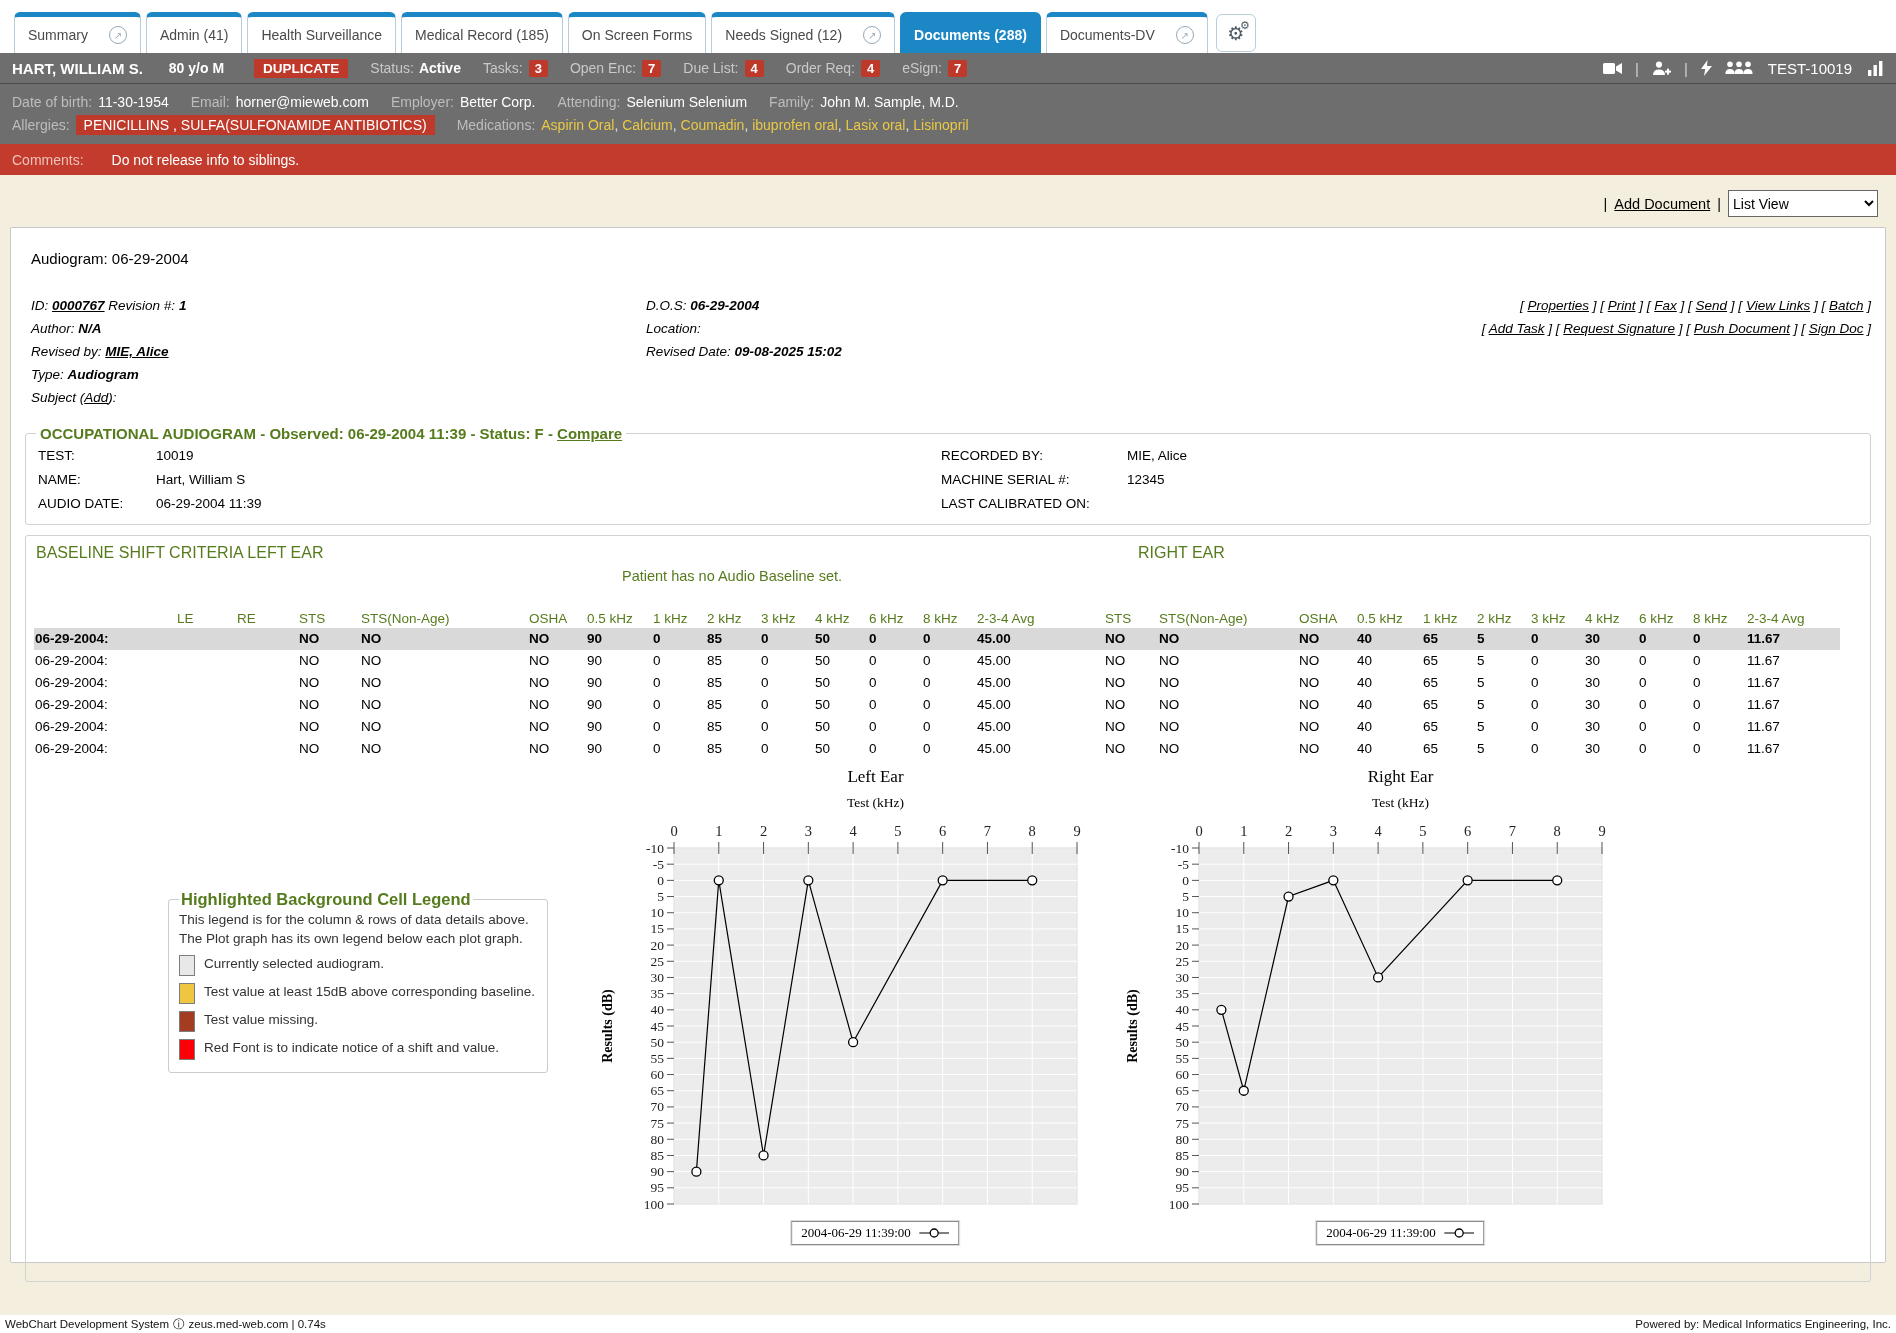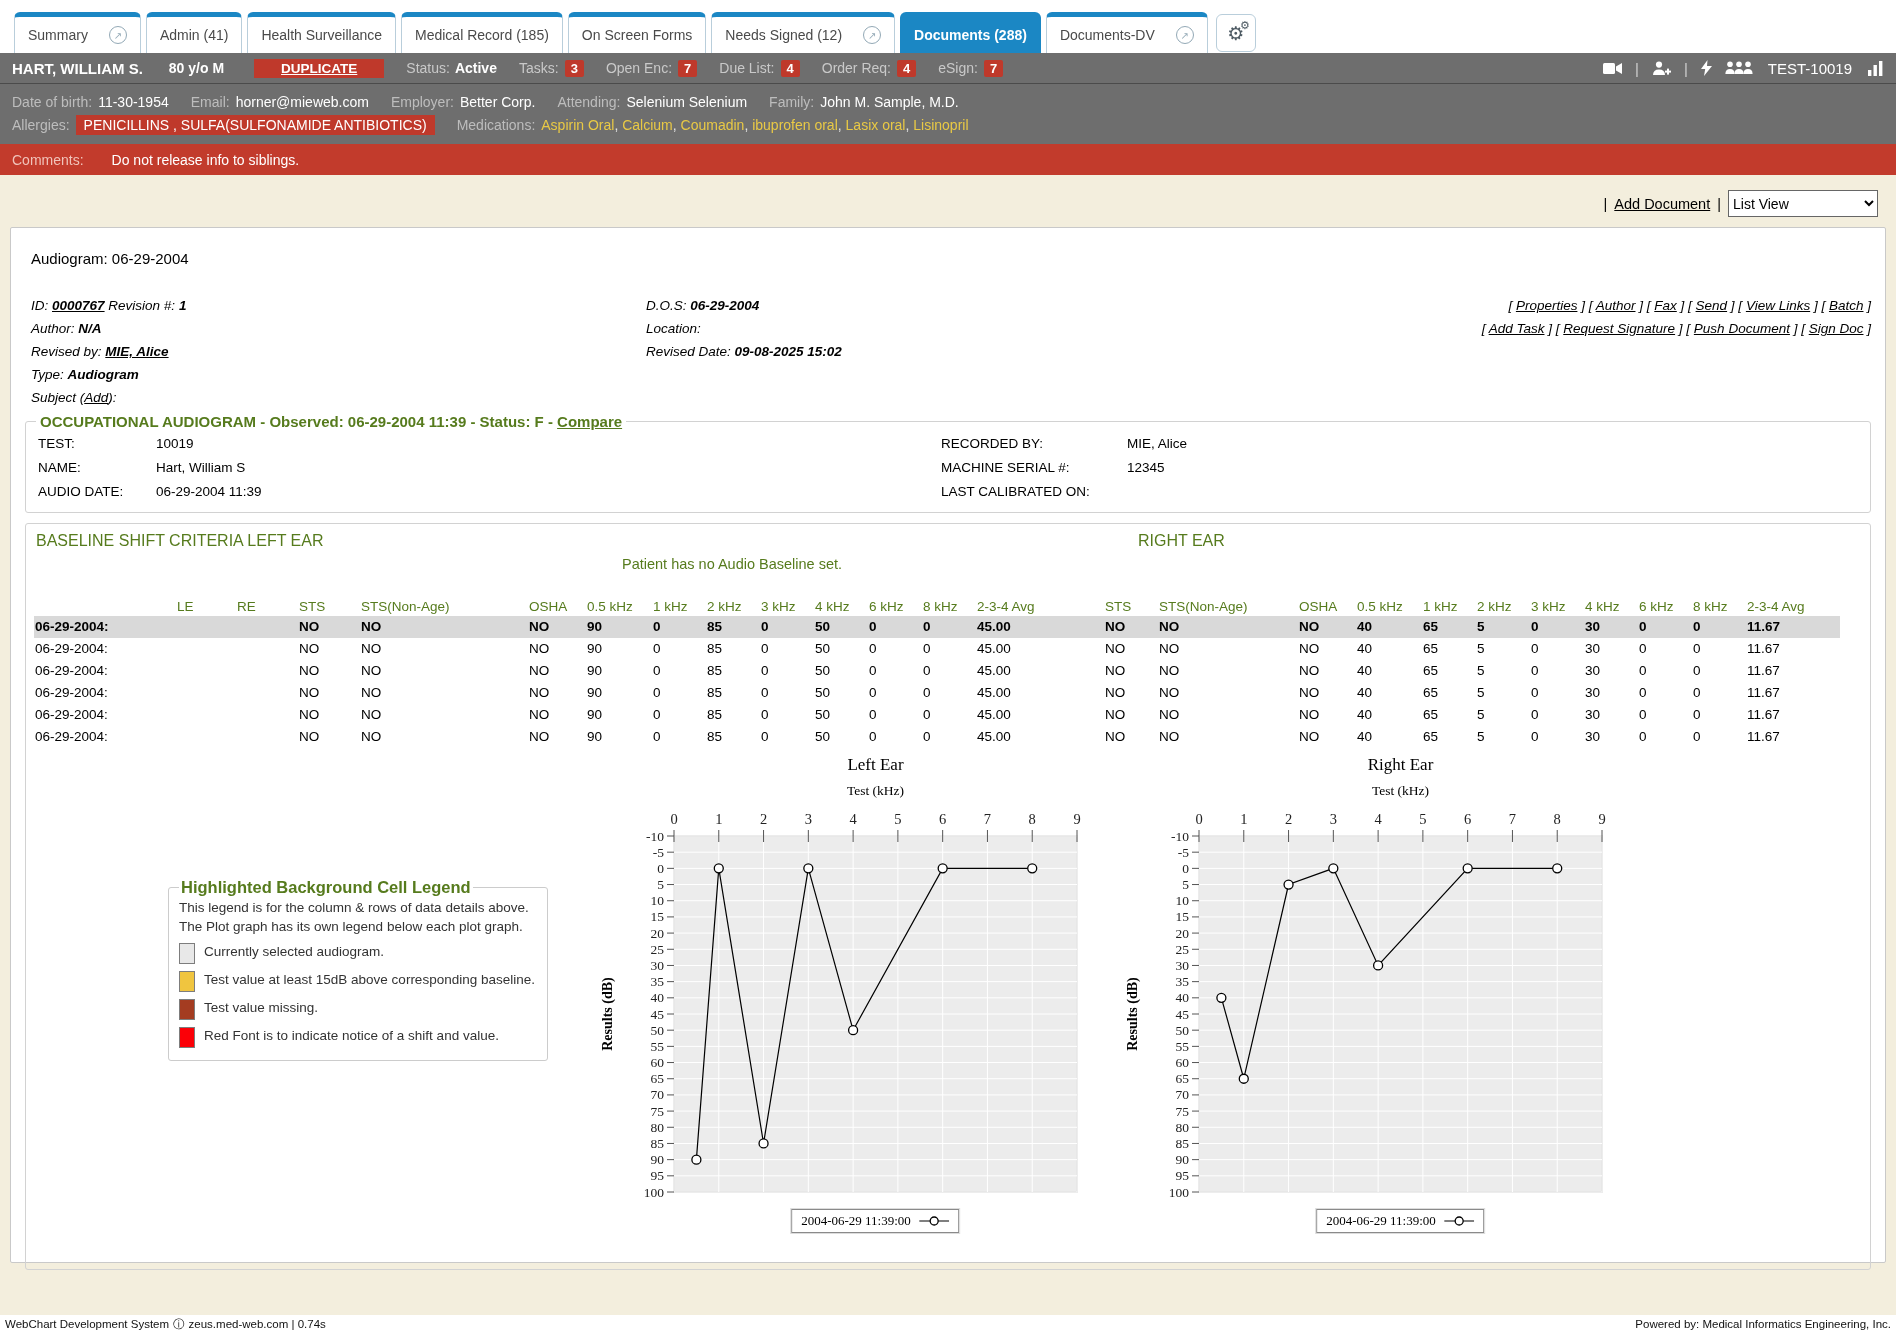--- a/index.html
+++ b/index.html
@@ -18,22 +18,22 @@
                 display:inline-flex; align-items:center; justify-content:center; font-size:10px; color:#93a9b6; }
   .gear-btn { height:38px; width:40px; border:1px solid #b9cedb; border-radius:6px; background:#fff;
               display:flex; align-items:center; justify-content:center; margin-left:3px; margin-bottom:1px;
               font-size:19px; color:#4d5a63; cursor:pointer; position:relative; }
   .gear-btn .gear-small { position:absolute; font-size:11px; right:5px; top:4px; }
   
   .patient-bar { height:31px; background:#6e6e6e; color:#fff; display:flex; align-items:center;
                  padding:0 12px; font-size:14px; border-bottom:1px solid #4b4b4b; }
   .pname { font-weight:bold; font-size:15px; }
   .agesex { font-weight:bold; margin-left:26px; }
-  .dup { background:#bf392b; color:#fff; padding:2px 27px; font-weight:bold; font-size:13.5px;
-         text-decoration:underline; margin-left:30px; cursor:pointer; }
+  .dup { background:#bf392b; color:#fff; padding:2px 9px; font-weight:bold; font-size:13.5px;
+         margin-left:30px; cursor:pointer; }
   .pb-label { color:#c9c9c9; margin-left:22px; }
   .pb-strong { font-weight:bold; margin-left:5px; }
   .badge { background:#bf392b; color:#fff; font-weight:bold; padding:1px 6px; border-radius:2px;
            font-size:13px; margin-left:6px; cursor:pointer; }
   .pb-right { margin-left:auto; display:flex; align-items:center; gap:13px; }
   .pb-sep { color:#cfcfcf; font-size:15px; }
   .pid { font-size:15px; margin:0 2px; }
   .pb-icon { display:inline-flex; align-items:center; cursor:pointer; }
   .patient-details { background:#6e6e6e; color:#fff; padding:5px 12px 9px; font-size:14px; }
   .pd-row { display:flex; align-items:center; margin-top:5px; white-space:nowrap; }
@@ -54,21 +54,21 @@
   .doc-panel { position:relative; margin:0 10px; background:#fff; border:1px solid #c9c9c9; border-radius:2px;
                height:1036px; padding:16px 14px; }
   .doc-title { font-size:15px; margin:6px 0 27px 6px; }
   .doc-meta { display:flex; margin-left:6px; font-size:13.5px; line-height:23px;font-style:italic; }
   .meta-left { width:615px; }
   .meta-mid { width:580px; }
   .meta-right { margin-left:auto; text-align:right; }
   a.plain { color:#000; text-decoration:underline; cursor:pointer; }
   .bld { font-weight:bold; }
   fieldset.fs { border:1px solid #d2d2d2; border-radius:3px; margin:0; padding:2px 10px 8px; }
-  fieldset.occ { margin-top:4px; }
+  fieldset.occ { margin-top:16px; }
   .occ-legend { font-size:15px; font-weight:bold; color:#567b1d; padding:0 4px; }
   .occ-legend a { color:#567b1d; }
   .occ-grid { display:flex; font-size:13.5px; }
   .lv-grid { display:grid; grid-template-columns:118px auto; line-height:24px; }
   .lv-grid2 { display:grid; grid-template-columns:186px auto; line-height:24px; }
   .occ-left { width:905px; padding-left:2px; }
   fieldset.baseline { margin-top:10px; position:relative; height:747px; padding:6px 8px; }
   .sec-title { color:#567b1d; font-size:16px; padding:2px 0 0 2px; }
   .right-title { position:absolute; left:1112px; top:8px; color:#567b1d; font-size:16px; }
   .note { position:absolute; left:596px; top:32px; color:#567b1d; font-size:14.5px; }
@@ -229,21 +229,21 @@
         <div><span>Revised by: </span><a class="plain bld">MIE, Alice</a></div>
         <div><span>Type: </span><span class="bld">Audiogram</span></div>
         <div><span>Subject (</span><a class="plain">Add</a><span>):</span></div>
       </div>
     <div class="meta-mid" id="meta-mid">
         <div><span>D.O.S: </span><span class="bld">06-29-2004</span></div>
         <div><span>Location:</span></div>
         <div><span>Revised Date: </span><span class="bld">09-08-2025 15:02</span></div>
       </div>
     <div class="meta-right">
-      <div id="actions1"><span>[ <a class="plain">Properties</a> ] </span><span>[ <a class="plain">Author</a> ] </span><span>[ <a class="plain">Fax</a> ] </span><span>[ <a class="plain">Send</a> ] </span><span>[ <a class="plain">View Links</a> ] </span><span>[ <a class="plain">Batch</a> ] </span></div>
+      <div id="actions1"><span>[ <a class="plain">Properties</a> ] </span><span>[ <a class="plain">Print</a> ] </span><span>[ <a class="plain">Fax</a> ] </span><span>[ <a class="plain">Send</a> ] </span><span>[ <a class="plain">View Links</a> ] </span><span>[ <a class="plain">Batch</a> ] </span></div>
       <div id="actions2"><span>[ <a class="plain">Add Task</a> ] </span><span>[ <a class="plain">Request Signature</a> ] </span><span>[ <a class="plain">Push Document</a> ] </span><span>[ <a class="plain">Sign Doc</a> ] </span></div>
     </div>
   </div>
 
   <fieldset class="fs occ">
     <legend class="occ-legend">
       <span>OCCUPATIONAL AUDIOGRAM - Observed: 06-29-2004 11:39 - Status: F - </span>
       <a class="plain" style="color:#567b1d">Compare</a>
     </legend>
     <div class="occ-grid">

